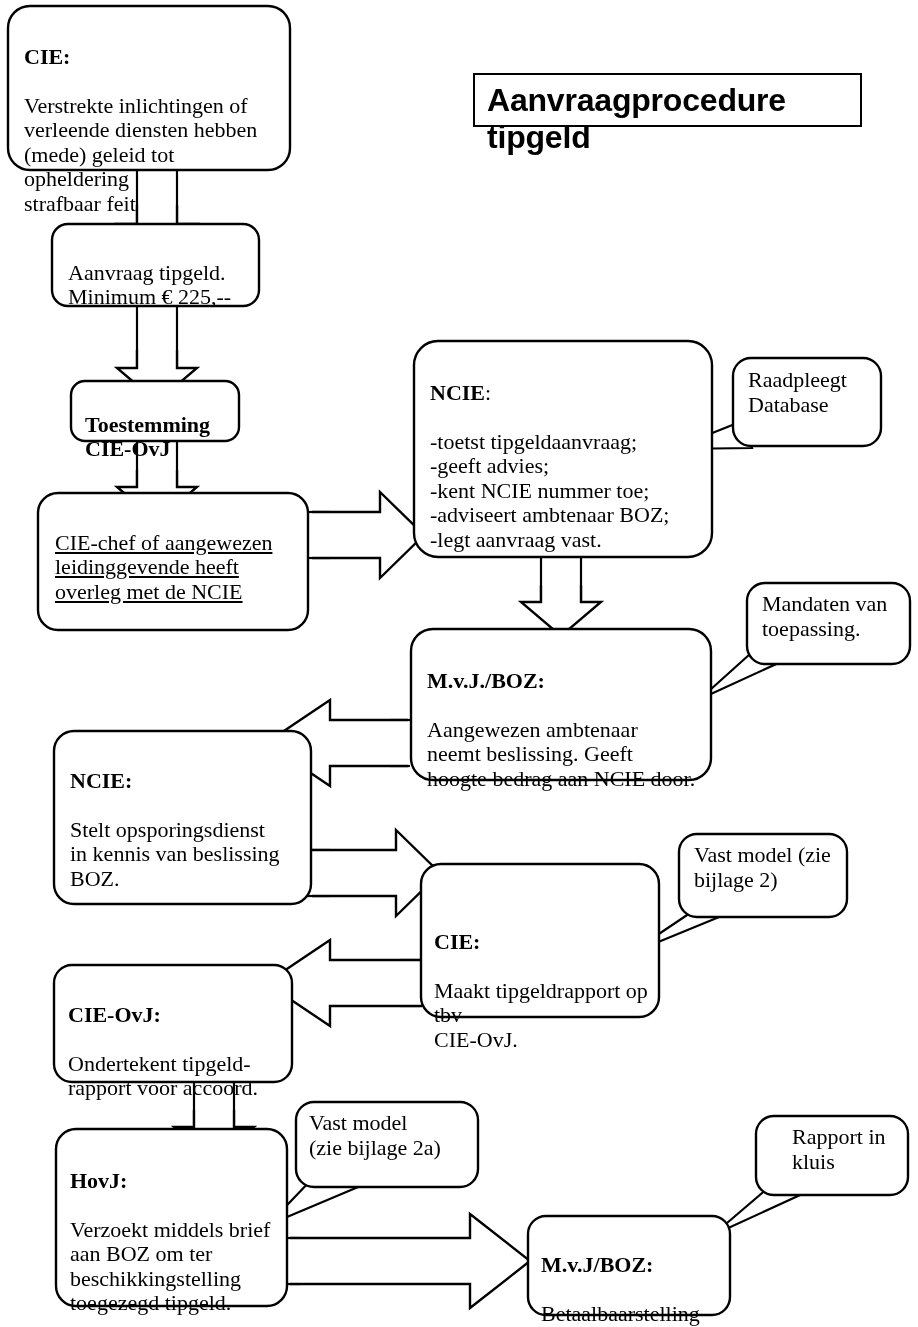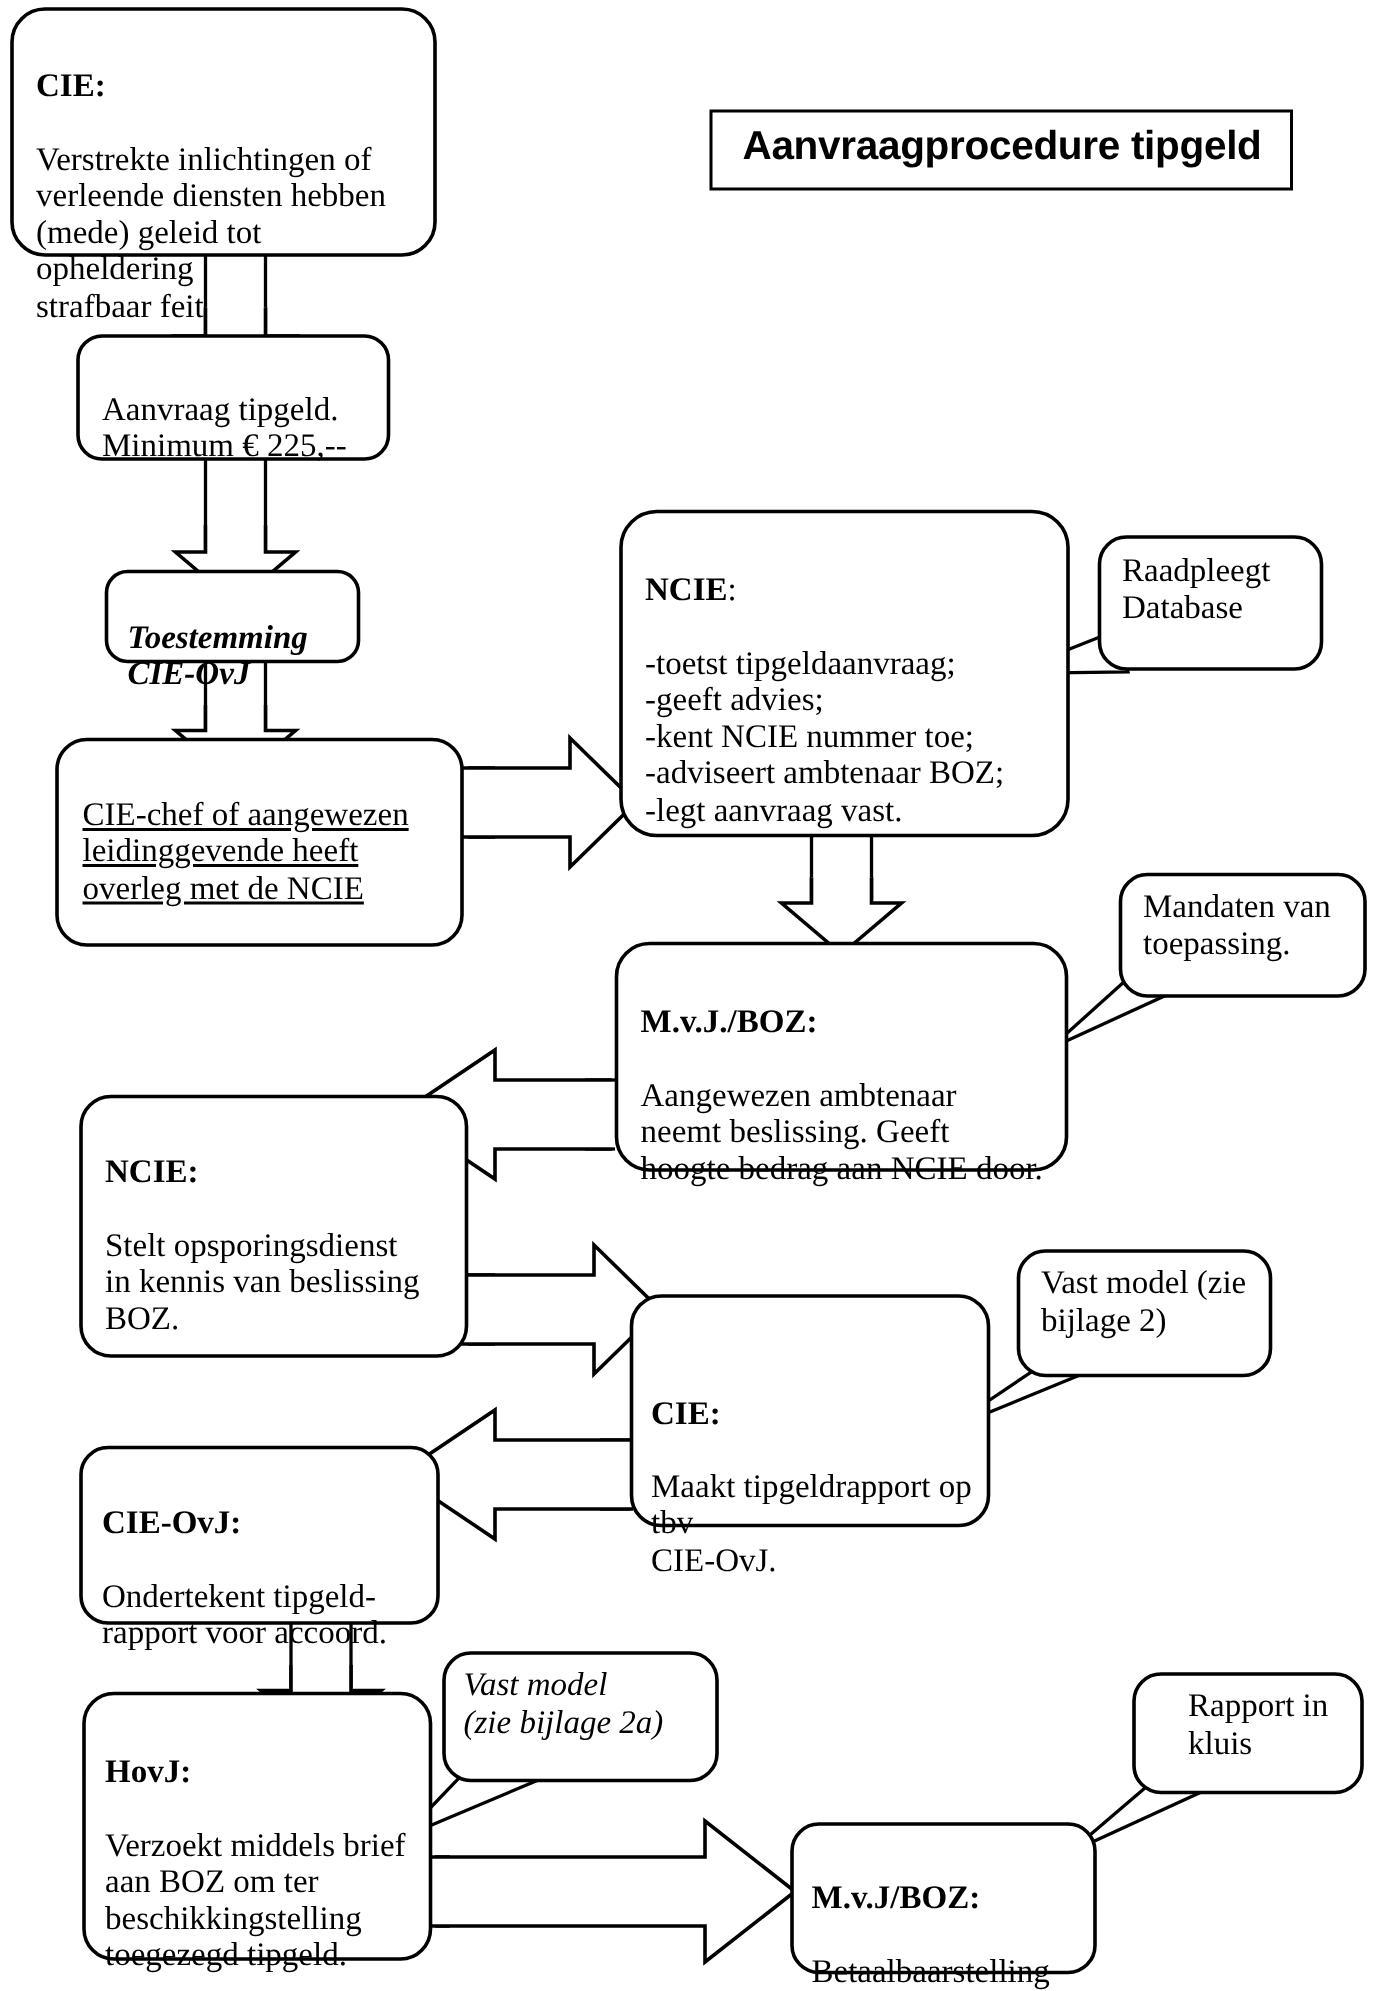--- a/index.html
+++ b/index.html
@@ -50,40 +50,38 @@
   .txt {
     position: absolute;
     font-family: "Liberation Serif", "DejaVu Serif", serif;
     font-size: 22px;
     line-height: 24.5px;
     color: #000000;
     white-space: pre-line;
   }
   .txt b, .bold {
     font-weight: bold;
-    font-style: italic;
   }
   .title-box {
     position: absolute;
     left: 473px;
     top: 73px;
     width: 389px;
     height: 54px;
     border: 2.6px solid #000000;
     background: #ffffff;
     box-sizing: border-box;
   }
   .title-text {
     position: absolute;
     left: 487px;
     top: 82px;
     width: 362px;
-    text-align: center;
     font-family: "Liberation Sans", "DejaVu Sans", sans-serif;
-    font-size: 27px;
+    font-size: 32px;
     font-weight: bold;
     color: #000000;
     letter-spacing: -0.2px;
   }
   .hd { font-weight: bold; }
 </style>
 </head>
 <body>
 
 <div id="page">
@@ -258,18 +256,18 @@
     <span>Betaalbaarstelling
 tipgeld.</span>
   </div>
 
   <div class="txt" style="left:762px; top:592px; width:148px;">Mandaten van
 toepassing.</div>
   <div class="txt" style="left:748px; top:368px; width:132px;">Raadpleegt
 Database</div>
   <div class="txt" style="left:694px; top:843px; width:156px;">Vast model (zie
 bijlage 2)</div>
-  <div class="txt" style="left:309px; top:1111px; width:172px;font-style:italic;">Vast model
+  <div class="txt" style="left:309px; top:1111px; width:172px;">Vast model
 (zie bijlage 2a)</div>
   <div class="txt" style="left:792px; top:1125px; width:140px;">Rapport in
 kluis</div>
 
 </div>
 
 </body></html>

